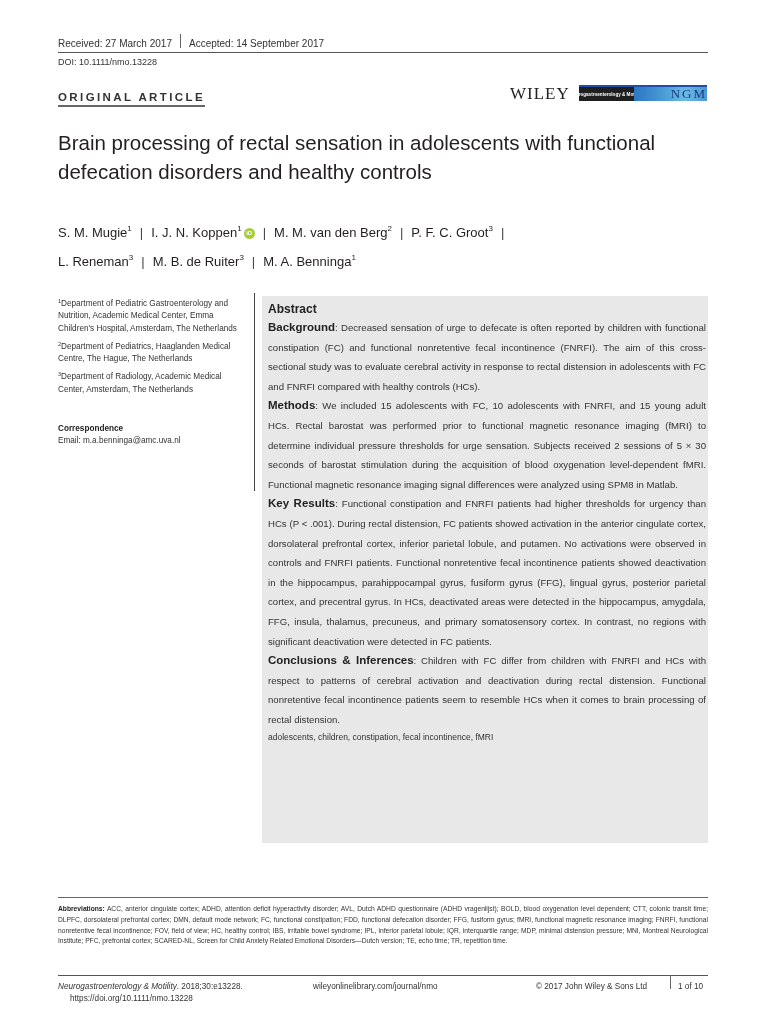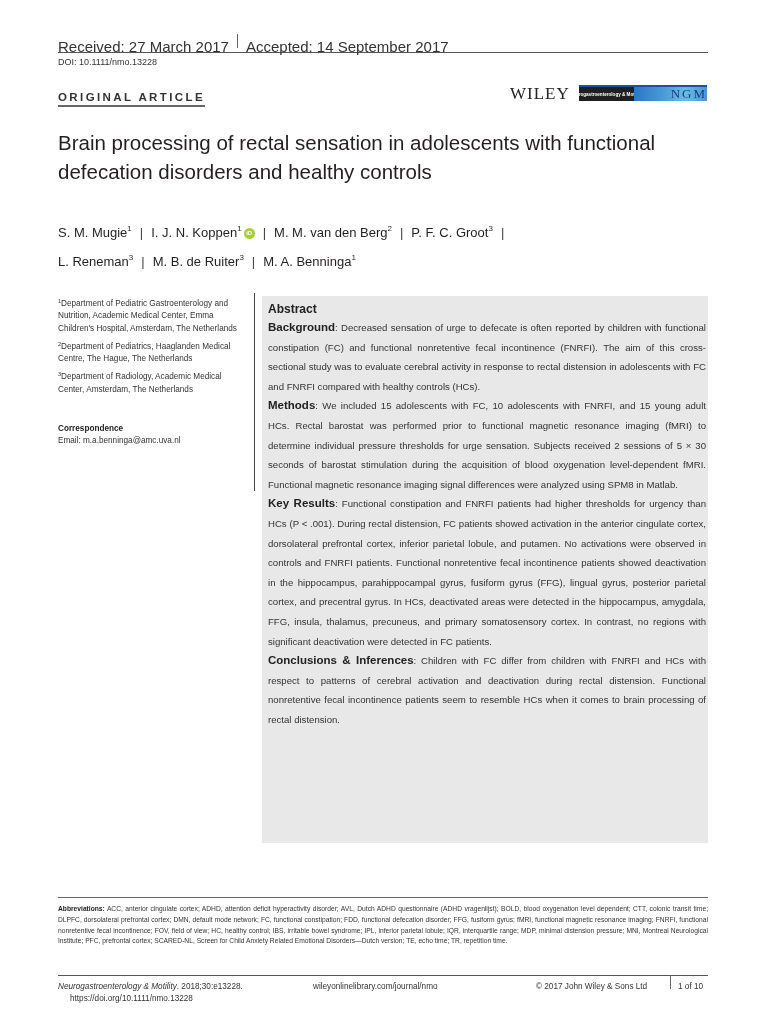--- a/index.html
+++ b/index.html
@@ -2,21 +2,21 @@
 <html><head>
 <meta charset="utf-8">
 <style>
   * { box-sizing: border-box; margin: 0; padding: 0; }
   html, body { width: 768px; height: 1024px; background: #ffffff; overflow: hidden; }
   body { position: relative; font-family: "Liberation Sans", "DejaVu Sans", sans-serif; color: #231f20; }
 
   .abs { position: absolute; }
 
   
-  .meta-row { left: 58px; top: 38px; width: 650px; height: 15px; border-bottom: 1px solid #555; font-size: 15px; color: #333; display: flex; align-items: flex-start; }
+  .meta-row { left: 58px; top: 38px; width: 650px; height: 15px; border-bottom: 1px solid #555; font-size: 10px; color: #333; display: flex; align-items: flex-start; }
   .meta-row .received { padding-right: 8px; }
   .meta-row .sep { width: 1px; height: 14px; background: #666; margin-right: 8px; margin-top: -4px; }
   .doi { left: 58px; top: 57px; font-size: 9px; color: #333; }
 
   .article-type { left: 58px; top: 91px; font-size: 11.5px; font-weight: bold; letter-spacing: 2.4px; color: #333; padding-bottom: 2px; border-bottom: 2px solid #666; }
 
   .wiley { left: 510px; top: 84px; font-family: "Liberation Serif", "DejaVu Serif", serif; font-size: 17px; letter-spacing: 1px; color: #222; }
   .journal-logo { left: 579px; top: 85px; width: 128px; height: 16px; display: flex; border-top: 2px solid #1d4fa8; }
   .journal-logo .left { width: 78px; background: #1f1f1f; color: #fff; font-size: 4.6px; font-weight: bold; display: flex; align-items: center; justify-content: center; white-space: nowrap; overflow: hidden; }
   .journal-logo .right { flex: 1; background: linear-gradient(90deg, #2c76c4 0%, #4a9ad6 40%, #6bbbe6 70%, #4b97d3 100%); color: #1a3c80; font-family: "Liberation Serif", "DejaVu Serif", serif; font-size: 13px; letter-spacing: 2px; display: flex; align-items: center; justify-content: center; padding-left: 37px; }
@@ -95,20 +95,21 @@
 </div>
 
 <div class="abs col-divider"></div>
 
 <div class="abs abstract">
   <div class="abs-title">Abstract</div>
   <p class="para"><span class="lbl">Background</span><span>: Decreased sensation of urge to defecate is often reported by children with functional constipation (FC) and functional nonretentive fecal incontinence (FNRFI). The aim of this cross-sectional study was to evaluate cerebral activity in response to rectal distension in adolescents with FC and FNRFI compared with healthy controls (HCs).</span></p>
   <p class="para"><span class="lbl">Methods</span><span>: We included 15 adolescents with FC, 10 adolescents with FNRFI, and 15 young adult HCs. Rectal barostat was performed prior to functional magnetic resonance imaging (fMRI) to determine individual pressure thresholds for urge sensation. Subjects received 2 sessions of 5 × 30 seconds of barostat stimulation during the acquisition of blood oxygenation level-dependent fMRI. Functional magnetic resonance imaging signal differences were analyzed using SPM8 in Matlab.</span></p>
   <p class="para"><span class="lbl">Key Results</span><span>: Functional constipation and FNRFI patients had higher thresholds for urgency than HCs (P &lt; .001). During rectal distension, FC patients showed activation in the anterior cingulate cortex, dorsolateral prefrontal cortex, inferior parietal lobule, and putamen. No activations were observed in controls and FNRFI patients. Functional nonretentive fecal incontinence patients showed deactivation in the hippocampus, parahippocampal gyrus, fusiform gyrus (FFG), lingual gyrus, posterior parietal cortex, and precentral gyrus. In HCs, deactivated areas were detected in the hippocampus, amygdala, FFG, insula, thalamus, precuneus, and primary somatosensory cortex. In contrast, no regions with significant deactivation were detected in FC patients.</span></p>
   <p class="para"><span class="lbl">Conclusions &amp; Inferences</span><span>: Children with FC differ from children with FNRFI and HCs with respect to patterns of cerebral activation and deactivation during rectal distension. Functional nonretentive fecal incontinence patients seem to resemble HCs when it comes to brain processing of rectal distension.</span></p>
+  <div class="kw">adolescents, children, constipation, fecal incontinence, fMRI</div>
 </div>
 
 <div class="abs abbrev">
   <span class="lbl">Abbreviations:</span><span> ACC, anterior cingulate cortex; ADHD, attention deficit hyperactivity disorder; AVL, Dutch ADHD questionnaire (ADHD vragenlijst); BOLD, blood oxygenation level dependent; CTT, colonic transit time; DLPFC, dorsolateral prefrontal cortex; DMN, default mode network; FC, functional constipation; FDD, functional defecation disorder; FFG, fusiform gyrus; fMRI, functional magnetic resonance imaging; FNRFI, functional nonretentive fecal incontinence; FOV, field of view; HC, healthy control; IBS, irritable bowel syndrome; IPL, inferior parietal lobule; IQR, interquartile range; MDP, minimal distension pressure; MNI, Montreal Neurological Institute; PFC, prefrontal cortex; SCARED-NL, Screen for Child Anxiety Related Emotional Disorders—Dutch version; TE, echo time; TR, repetition time.</span>
 </div>
 
 <div class="abs footer">
   <div class="f-journal"><span>Neurogastroenterology &amp; Motility</span><span class="rest">. 2018;30:e13228.</span></div>
   <div class="f-doi">https://doi.org/10.1111/nmo.13228</div>
   <div class="f-url">wileyonlinelibrary.com/journal/nmo</div>

